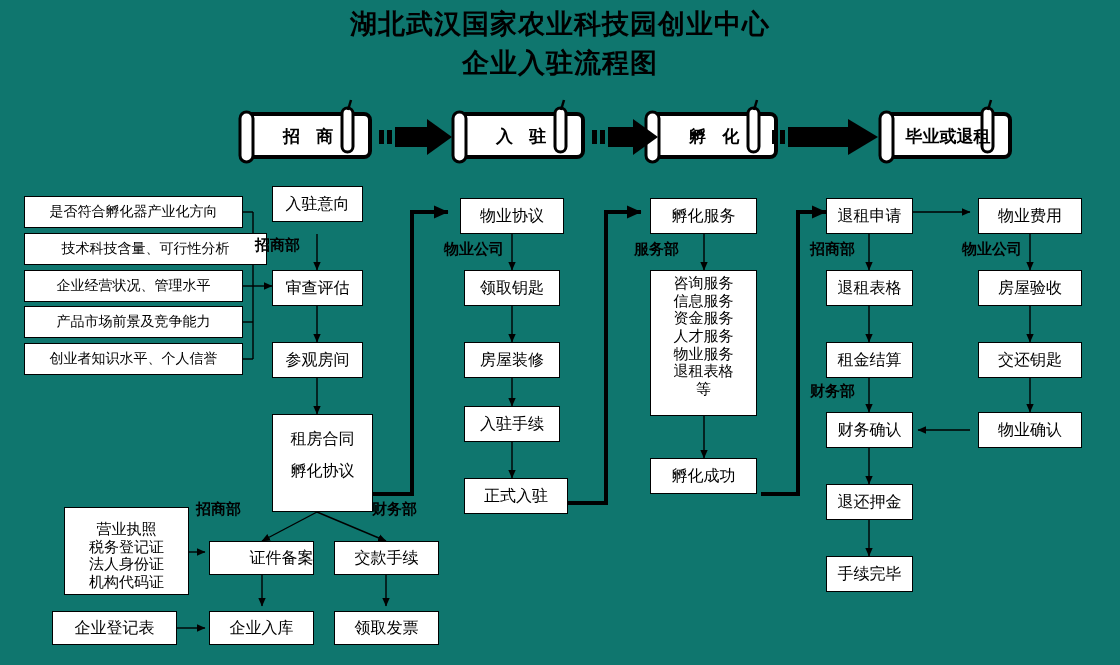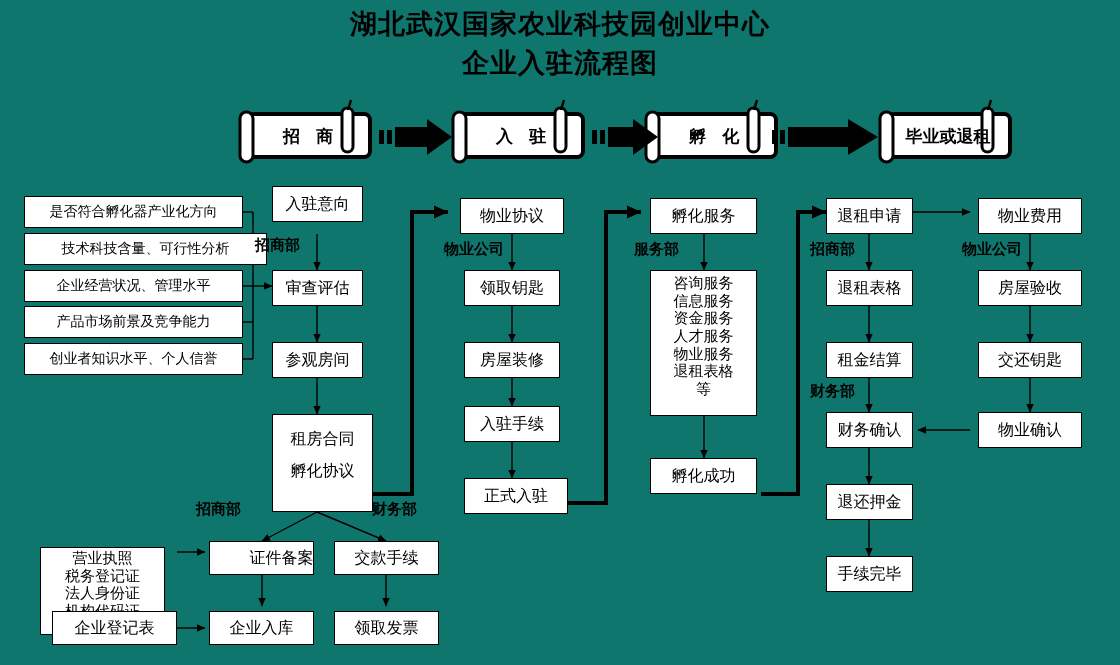--- a/index.html
+++ b/index.html
@@ -267,21 +267,21 @@
   <div class="box" style="left:826px; top:412px; width:87px; height:36px;">财务确认</div>
   <div class="box" style="left:826px; top:484px; width:87px; height:36px;">退还押金</div>
   <div class="box" style="left:826px; top:556px; width:87px; height:36px;">手续完毕</div>
 
   <div class="box" style="left:978px; top:198px; width:104px; height:36px;">物业费用</div>
   <div class="dept" style="left:962px; top:240px;">物业公司</div>
   <div class="box" style="left:978px; top:270px; width:104px; height:36px;">房屋验收</div>
   <div class="box" style="left:978px; top:342px; width:104px; height:36px;">交还钥匙</div>
   <div class="box" style="left:978px; top:412px; width:104px; height:36px;">物业确认</div>
 
-  <div class="box list" style="left:40px; top:507px; width:125px; height:88px; padding-top:2px;margin-top:40px;">
+  <div class="box list" style="left:64px; top:507px; width:125px; height:88px; padding-top:13px;">
     <span class="line">营业执照</span>
     <span class="line">税务登记证</span>
     <span class="line">法人身份证</span>
     <span class="line">机构代码证</span>
   </div>
   <div class="box" style="left:52px; top:611px; width:125px; height:34px;">企业登记表</div>
 
   <div class="dept" style="left:196px; top:500px;">招商部</div>
   <div class="dept" style="left:372px; top:500px;">财务部</div>
 

